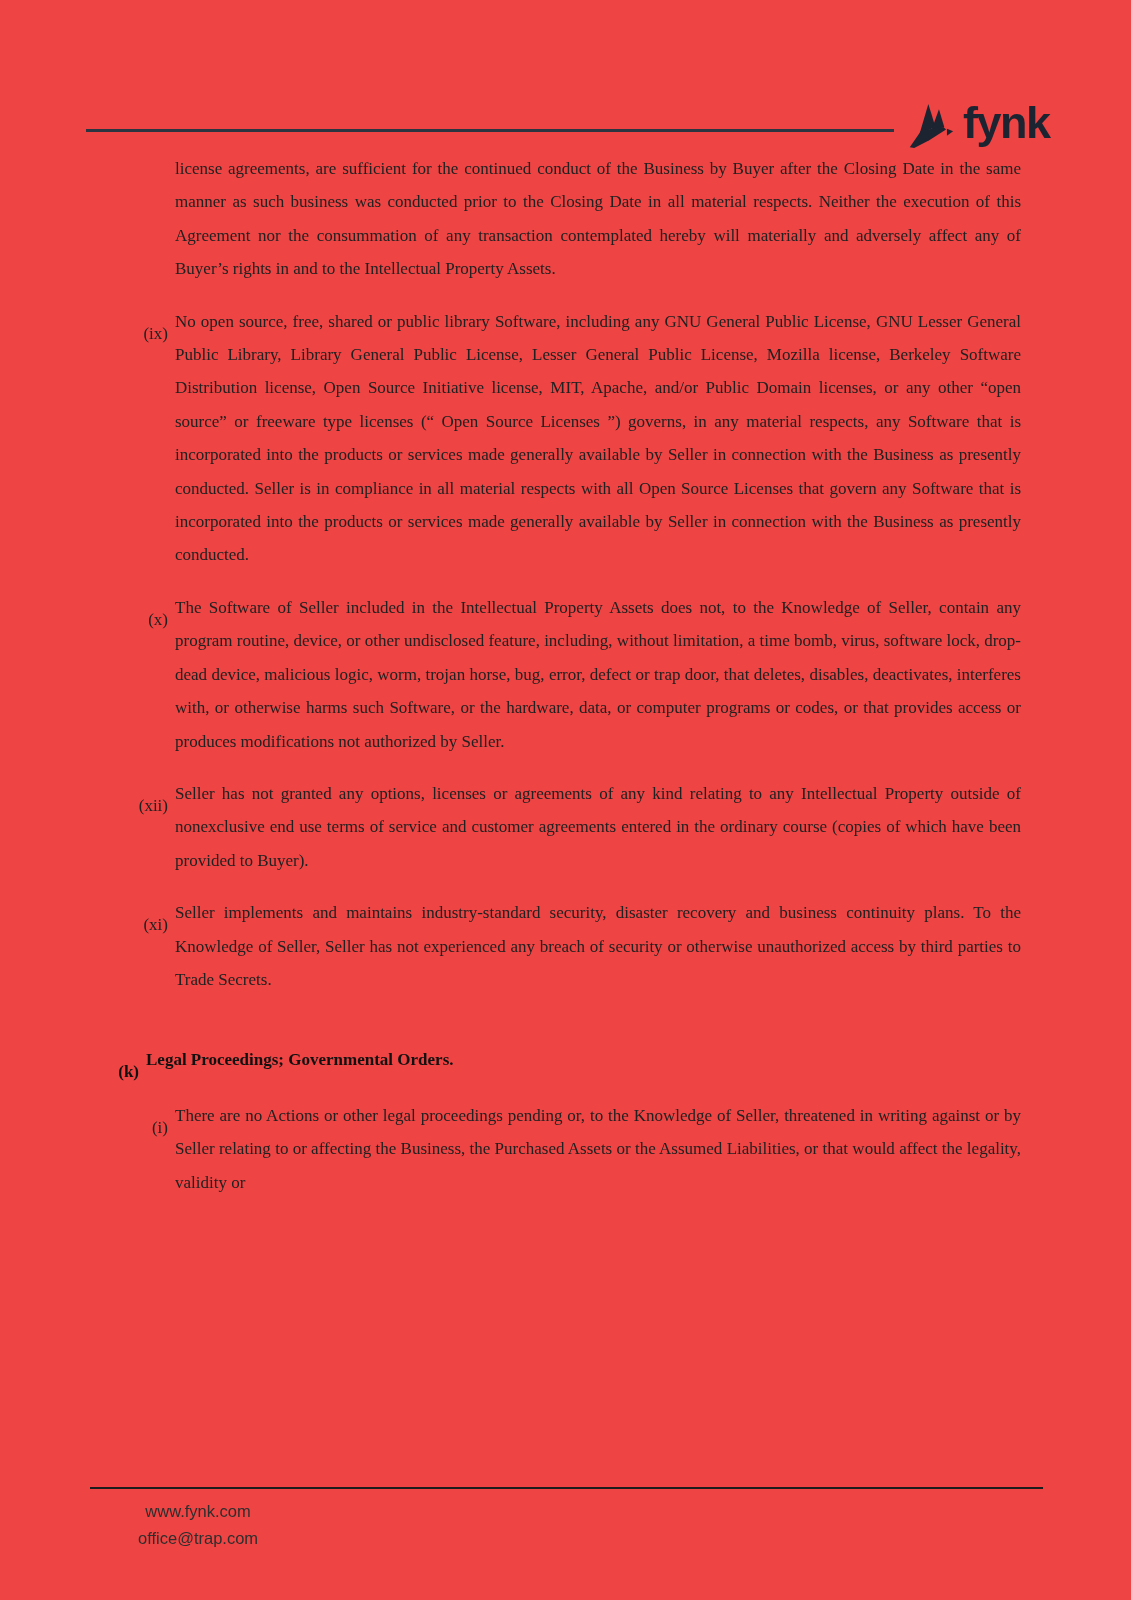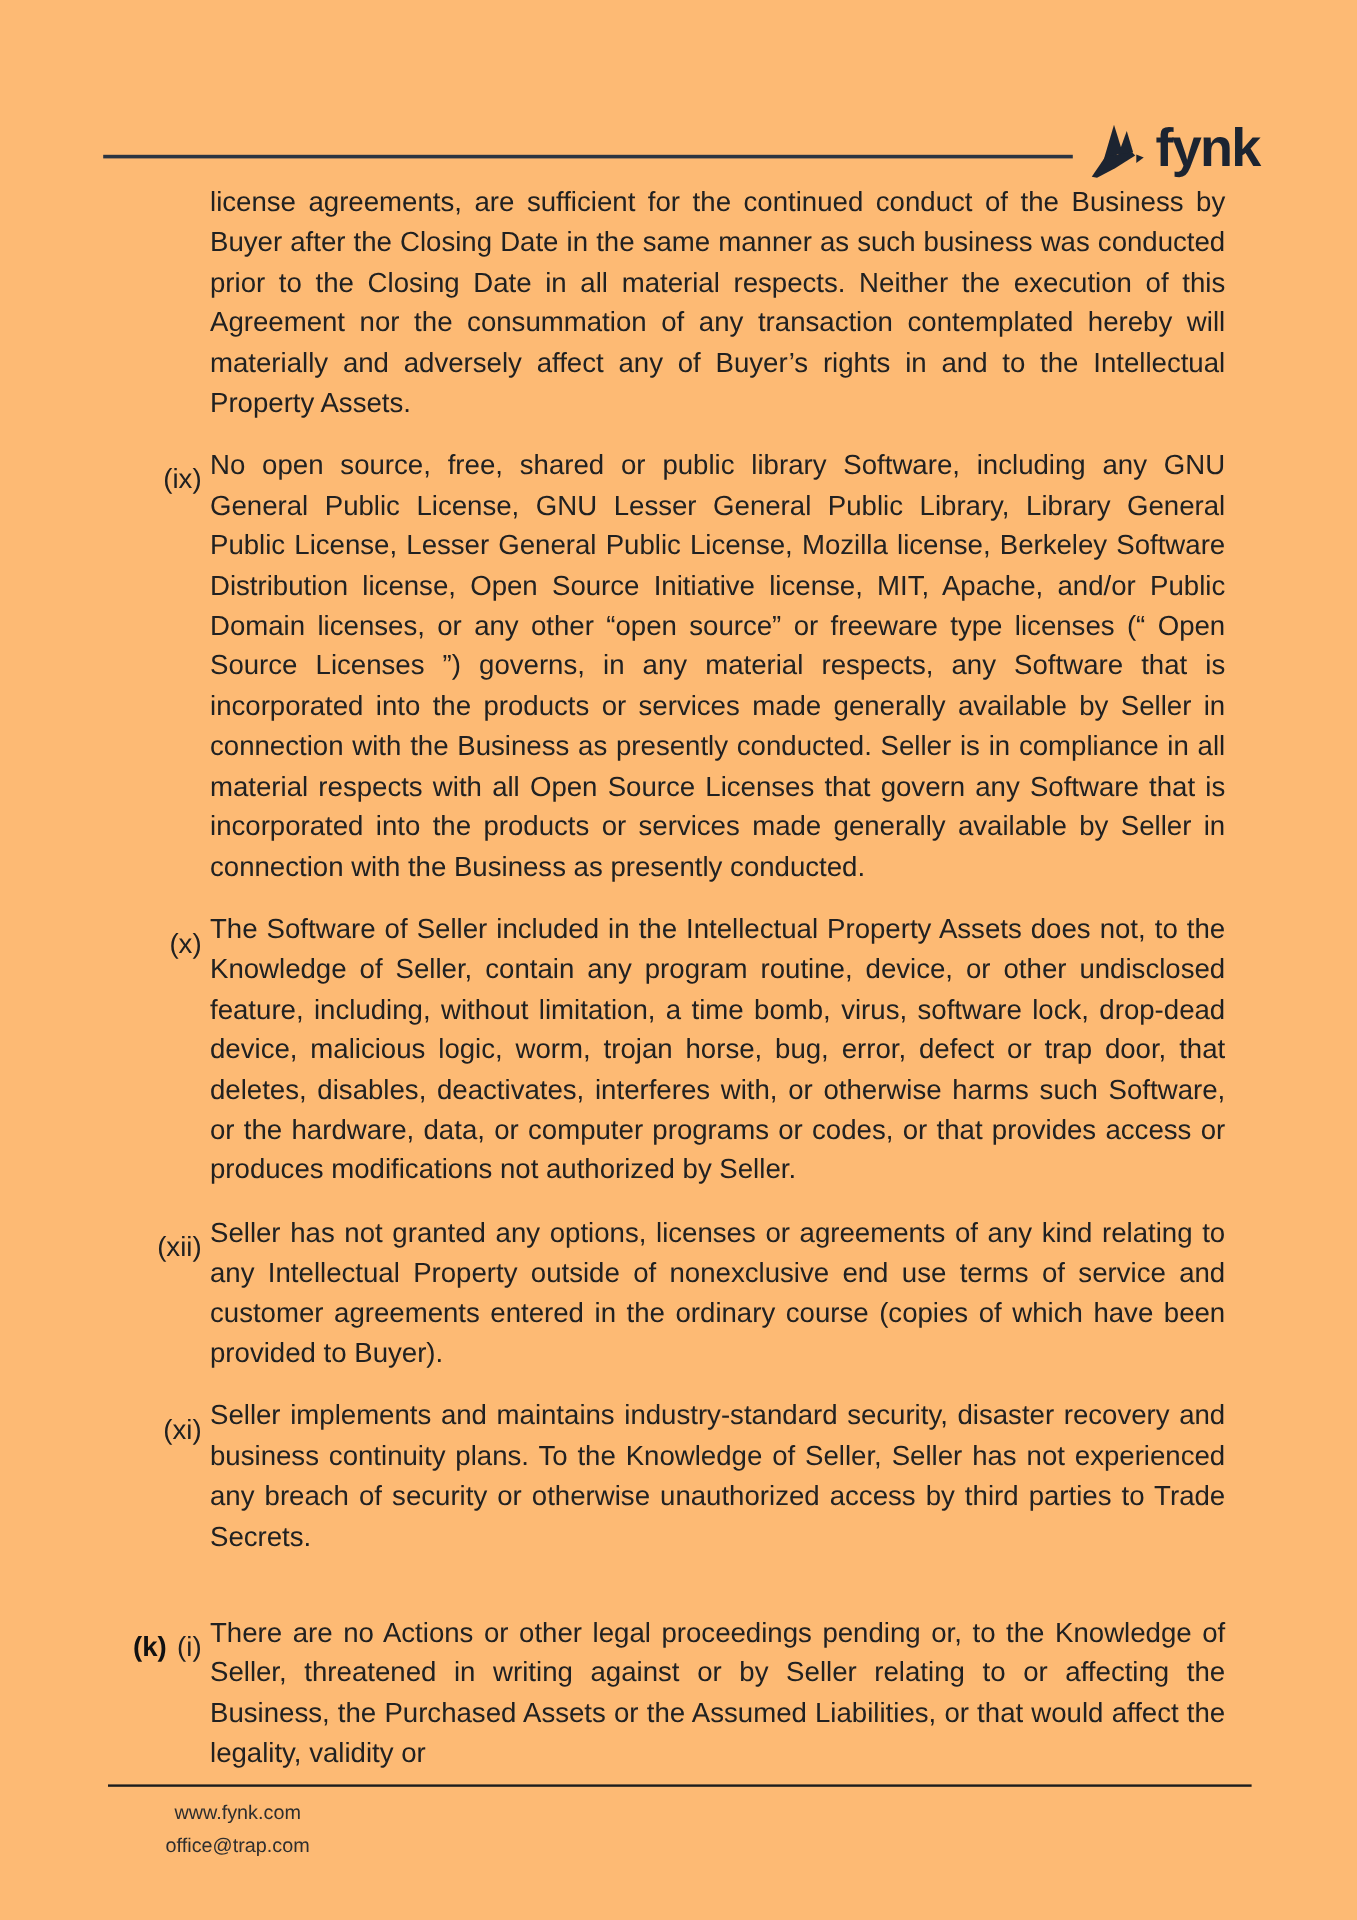--- a/index.html
+++ b/index.html
@@ -1,20 +1,20 @@
 <!DOCTYPE html>
 <html><head>
 <meta charset="utf-8">
 <style>
   html, body { margin: 0; padding: 0; background: #ffffff; }
   .page {
     position: relative;
     width: 1131px;
     height: 1600px;
-    background: #fdba74;
+    background: #ef4444;
     font-family: "Liberation Sans", "DejaVu Sans", sans-serif;
     color: #212121;
     overflow: hidden;
   }
 
   
   .header-rule {
     position: absolute;
     left: 86px;
     top: 129px;
@@ -39,23 +39,24 @@
     line-height: 1;
     padding-bottom: 6px;
   }
 
   
   .content {
     position: absolute;
     left: 86px;
     top: 152px;
     width: 935px;
-    font-size: 23px;
+    font-size: 17px;
     line-height: 33.4px;
     text-align: justify;
+    font-family: Liberation Serif, serif;
   }
   .para {
     position: relative;
     margin: 19px 0 0 89px;
   }
   .para.first { margin-top: 0; }
   .plabel {
     position: absolute;
     right: 100%;
     top: 12px;
@@ -112,21 +113,21 @@
     <p class="para first"><span>license agreements, are sufficient for the continued conduct of the Business by Buyer after the Closing Date in the same manner as such business was conducted prior to the Closing Date in all material respects. Neither the execution of this Agreement nor the consummation of any transaction contemplated hereby will materially and adversely affect any of Buyer’s rights in and to the Intellectual Property Assets.</span></p>
 
     <p class="para"><span class="plabel">(ix)</span><span>No open source, free, shared or public library Software, including any GNU General Public License, GNU Lesser General Public Library, Library General Public License, Lesser General Public License, Mozilla license, Berkeley Software Distribution license, Open Source Initiative license, MIT, Apache, and/or Public Domain licenses, or any other “open source” or freeware type licenses (“ Open Source Licenses ”) governs, in any material respects, any Software that is incorporated into the products or services made generally available by Seller in connection with the Business as presently conducted. Seller is in compliance in all material respects with all Open Source Licenses that govern any Software that is incorporated into the products or services made generally available by Seller in connection with the Business as presently conducted.</span></p>
 
     <p class="para"><span class="plabel">(x)</span><span>The Software of Seller included in the Intellectual Property Assets does not, to the Knowledge of Seller, contain any program routine, device, or other undisclosed feature, including, without limitation, a time bomb, virus, software lock, drop-dead device, malicious logic, worm, trojan horse, bug, error, defect or trap door, that deletes, disables, deactivates, interferes with, or otherwise harms such Software, or the hardware, data, or computer programs or codes, or that provides access or produces modifications not authorized by Seller.</span></p>
 
     <p class="para"><span class="plabel">(xii)</span><span>Seller has not granted any options, licenses or agreements of any kind relating to any Intellectual Property outside of nonexclusive end use terms of service and customer agreements entered in the ordinary course (copies of which have been provided to Buyer).</span></p>
 
     <p class="para"><span class="plabel">(xi)</span><span>Seller implements and maintains industry-standard security, disaster recovery and business continuity plans. To the Knowledge of Seller, Seller has not experienced any breach of security or otherwise unauthorized access by third parties to Trade Secrets.</span></p>
 
-    <p class="heading"><span class="plabel">(k)</span></p>
+    <p class="heading"><span class="plabel">(k)</span><span>Legal Proceedings; Governmental Orders.</span></p>
 
     <p class="para sub"><span class="plabel">(i)</span><span>There are no Actions or other legal proceedings pending or, to the Knowledge of Seller, threatened in writing against or by Seller relating to or affecting the Business, the Purchased Assets or the Assumed Liabilities, or that would affect the legality, validity or</span></p>
 
   </div>
 
   <div class="footer-rule"></div>
 
   <div class="footer-links">
     <div>www.fynk.com</div>
     <div>office@trap.com</div>

